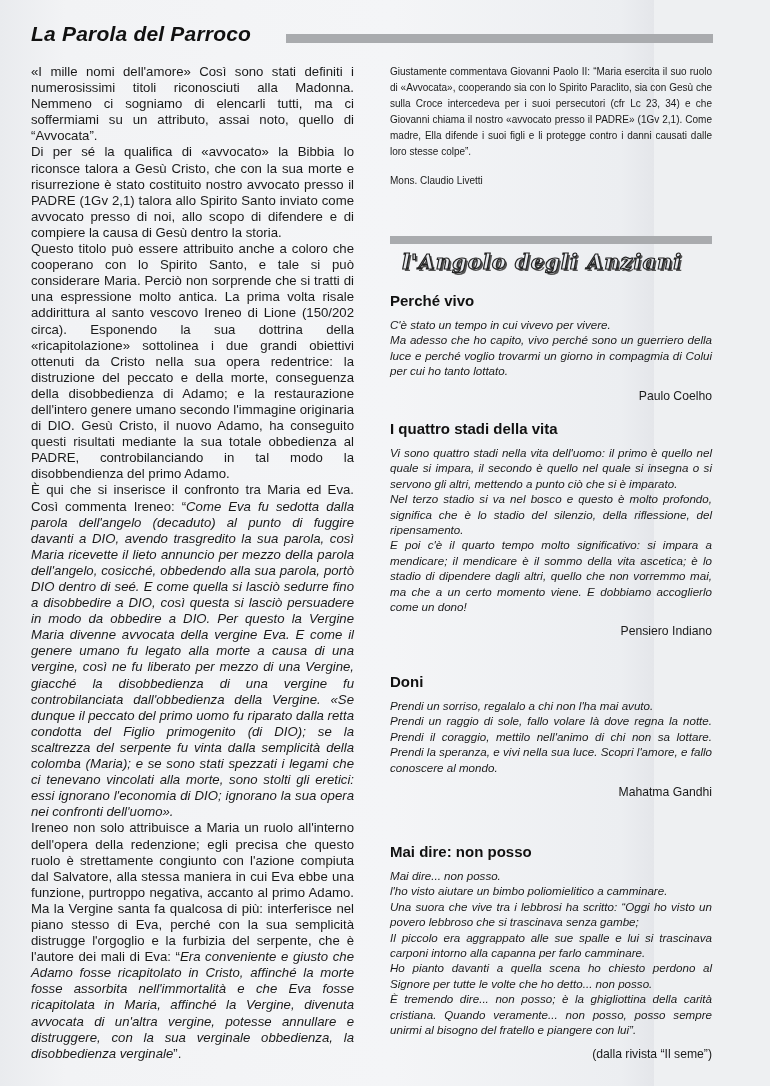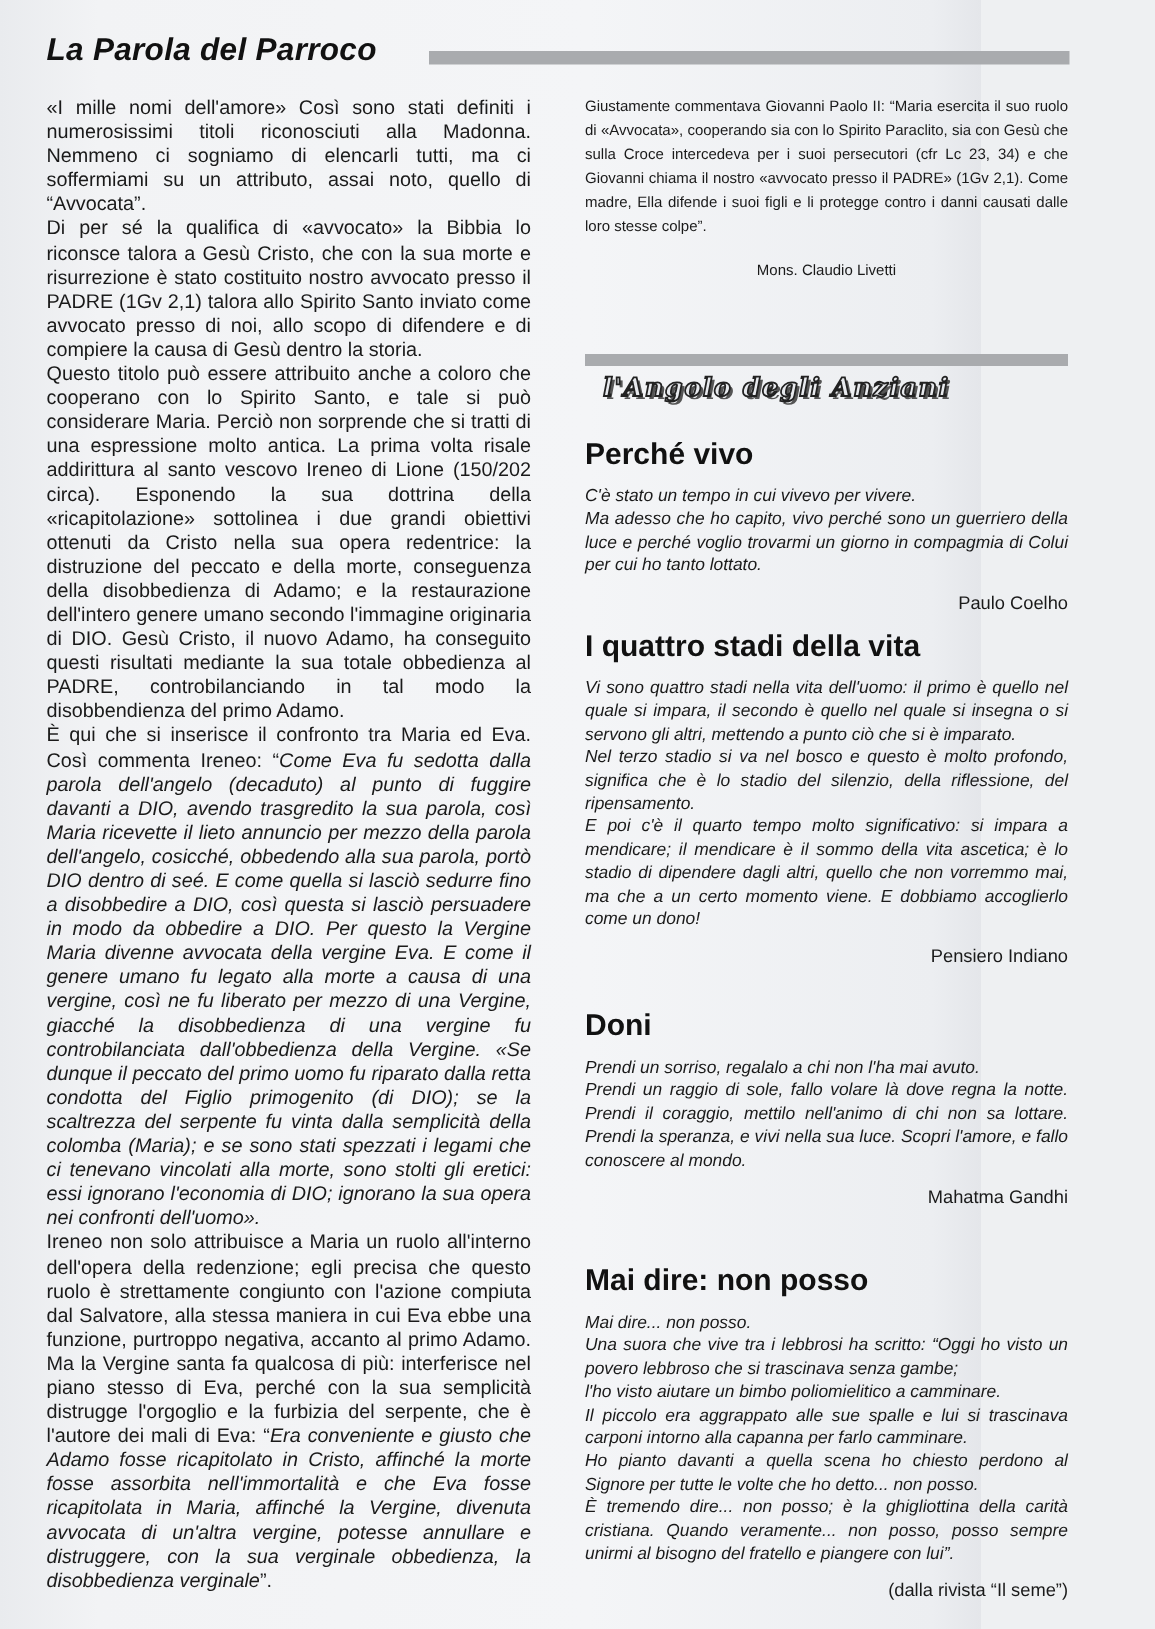--- a/index.html
+++ b/index.html
@@ -25,32 +25,32 @@
   .col-left {
     position:absolute; left:31px; top:64px; width:323px;
     font-size:13.2px; line-height:16.1px; text-align:justify;
   }
   .col-left p { margin:0; }
   .col-right {
     position:absolute; left:390px; top:64px; width:322px;
     font-size:10px; line-height:16.1px; text-align:justify;
   }
   .col-right p { margin:0; }
-  .signature { text-align:center; margin-top:12px !important; }
+  .signature { text-align:left; margin-top:12px !important; }
 
   .angolo-bar { position:absolute; left:390px; top:236px; width:322px; height:8px; background:#a9abae; }
   .angolo-title {
     position:absolute; left:402px; top:249px; width:310px;
     font-family:"DejaVu Serif", serif; font-weight:bold; font-style:italic;
-    font-size:17px; color:#e8eaee; letter-spacing:1px;
+    font-size:21px; color:#e8eaee; letter-spacing:1px;
     -webkit-text-stroke:1.2px #222;
     text-shadow: 2px 2px 0 #555;
   }
   .section { position:absolute; left:390px; width:322px; }
-  .section h3 { margin:0 0 8px 0; font-size:20px; font-weight:bold; color:#111; }
+  .section h3 { margin:0 0 8px 0; font-size:15px; font-weight:bold; color:#111; }
   .section .txt { font-size:11.6px; line-height:15.4px; font-style:italic; text-align:justify; }
   .section .txt p { margin:0;font-style:italic; }
   .section .author { text-align:right; font-size:12.2px; margin-top:10px; }
 
   .em { font-style:italic; }
 </style>
 </head>
 <body>
 
 <div class="page">
@@ -101,22 +101,22 @@
       <p>Prendi un sorriso, regalalo a chi non l'ha mai avuto.</p>
       <p>Prendi un raggio di sole, fallo volare là dove regna la notte. Prendi il coraggio, mettilo nell'animo di chi non sa lottare. Prendi la speranza, e vivi nella sua luce. Scopri l'amore, e fallo conoscere al mondo.</p>
     </div>
     <div class="author">Mahatma Gandhi</div>
   </div>
 
   <div class="section" style="top:819px;margin-top:24px;">
     <h3>Mai dire: non posso</h3>
     <div class="txt">
       <p>Mai dire... non posso.</p>
+      <p>l'ho visto aiutare un bimbo poliomielitico a camminare.</p>
       <p>Una suora che vive tra i lebbrosi ha scritto: “Oggi ho visto un povero lebbroso che si trascinava senza gambe;</p>
-      <p>l'ho visto aiutare un bimbo poliomielitico a camminare.</p>
       <p>Il piccolo era aggrappato alle sue spalle e lui si trascinava carponi intorno alla capanna per farlo camminare.</p>
       <p>Ho pianto davanti a quella scena ho chiesto perdono al Signore per tutte le volte che ho detto... non posso.</p>
       <p>È tremendo dire... non posso; è la ghigliottina della carità cristiana. Quando veramente... non posso, posso sempre unirmi al bisogno del fratello e piangere con lui”.</p>
     </div>
     <div class="author">(dalla rivista “Il seme”)</div>
   </div>
 
 </div>
 
 </body></html>

